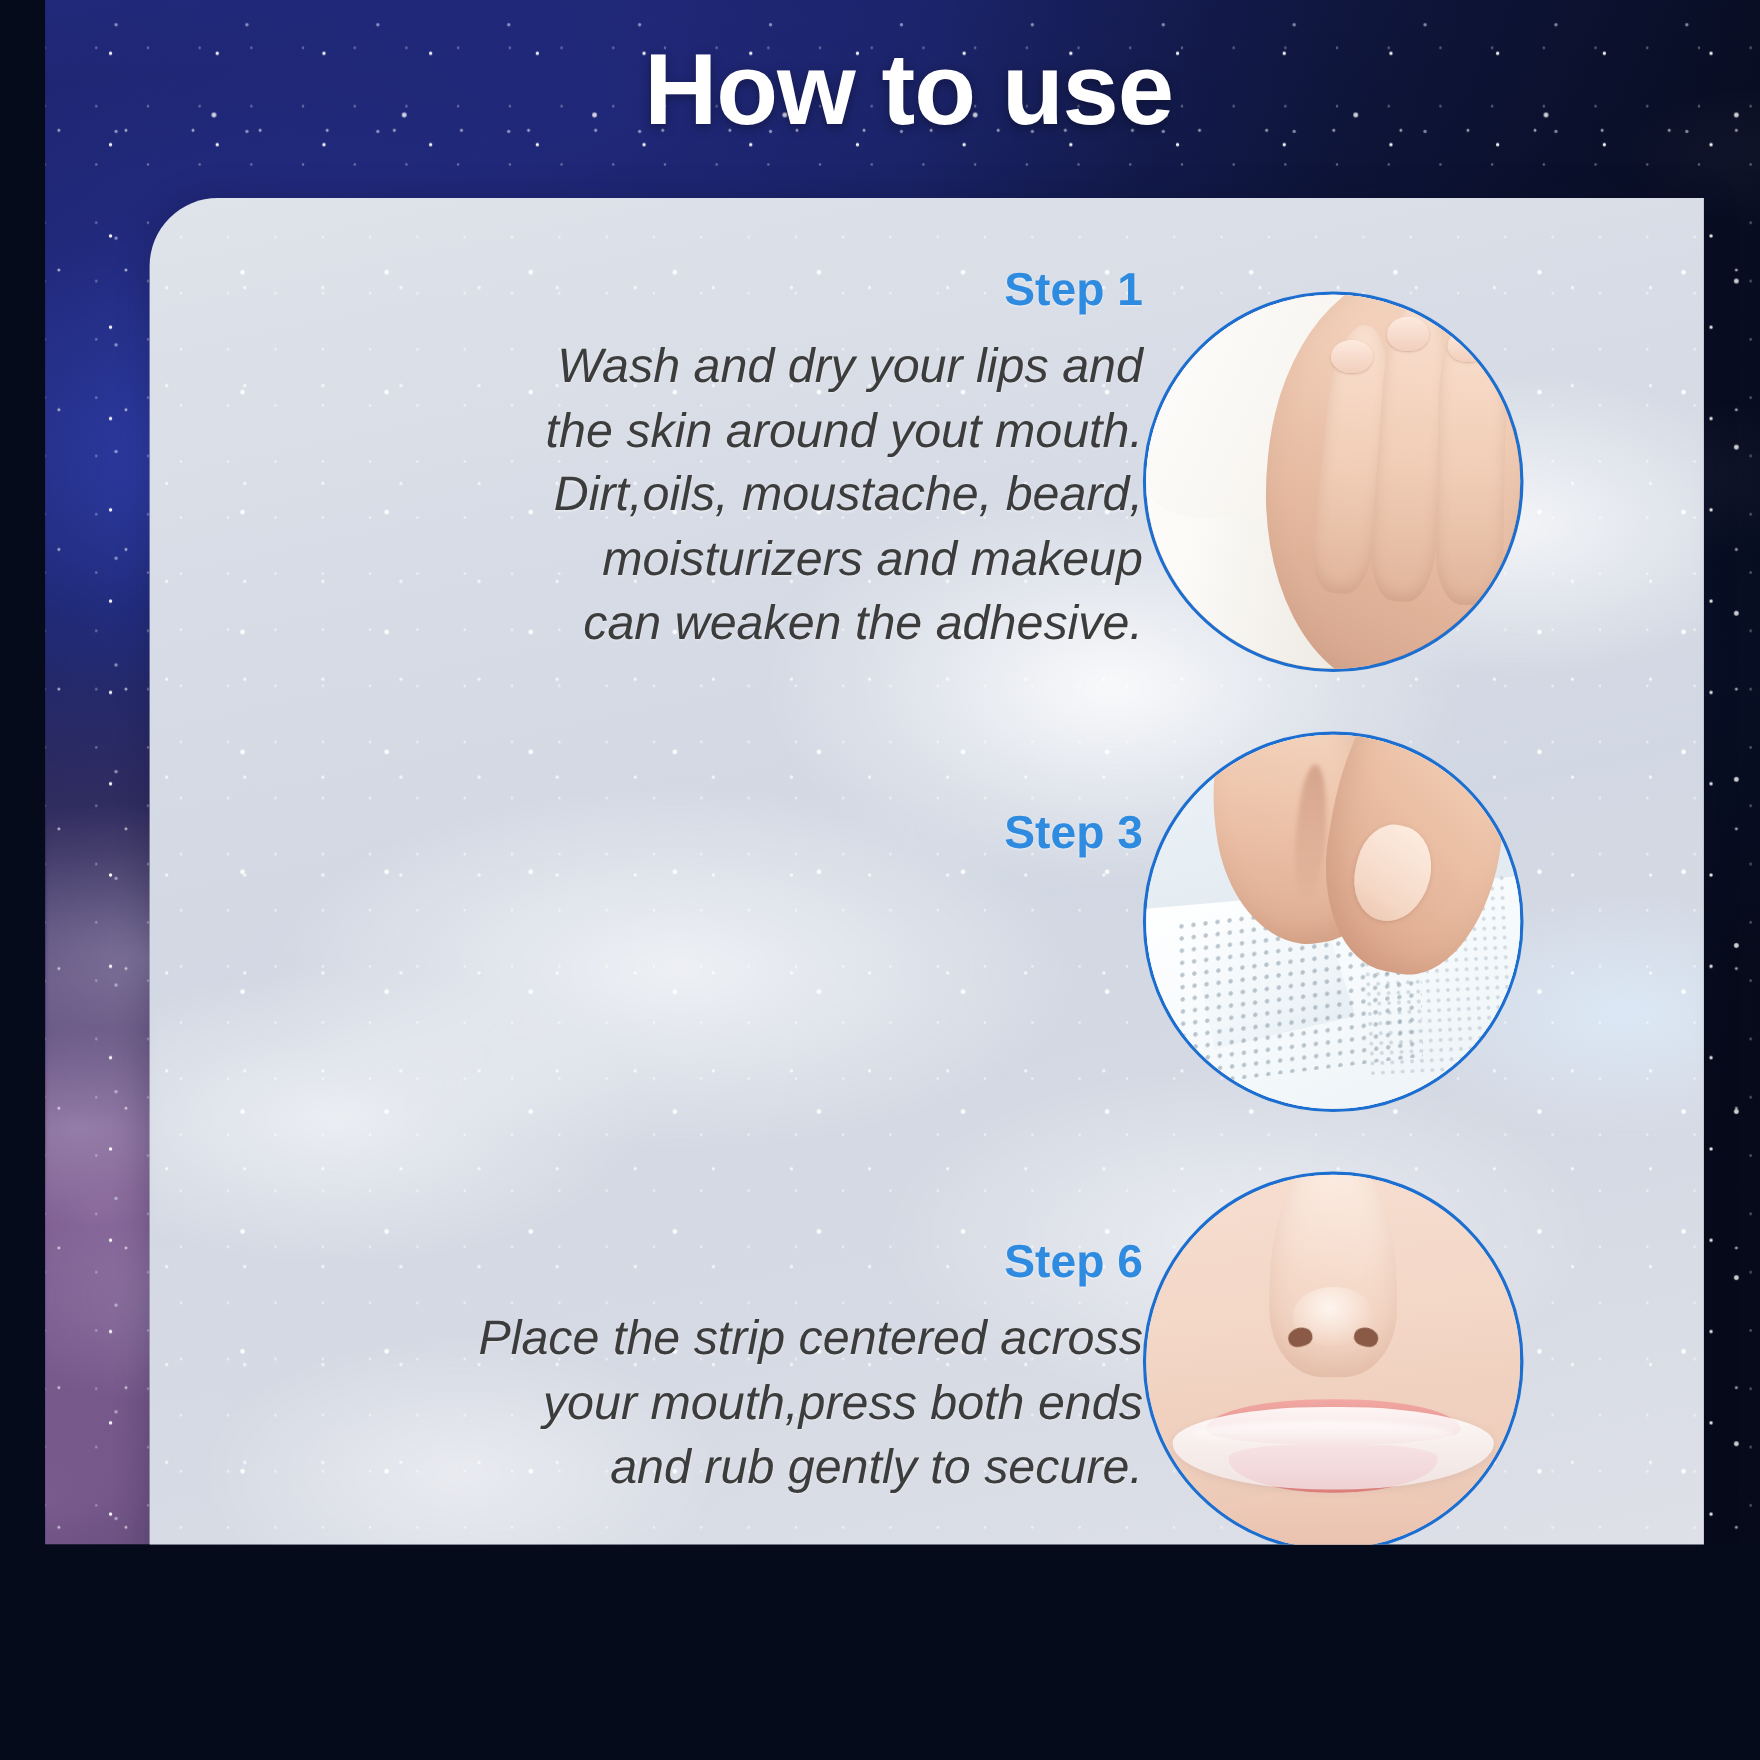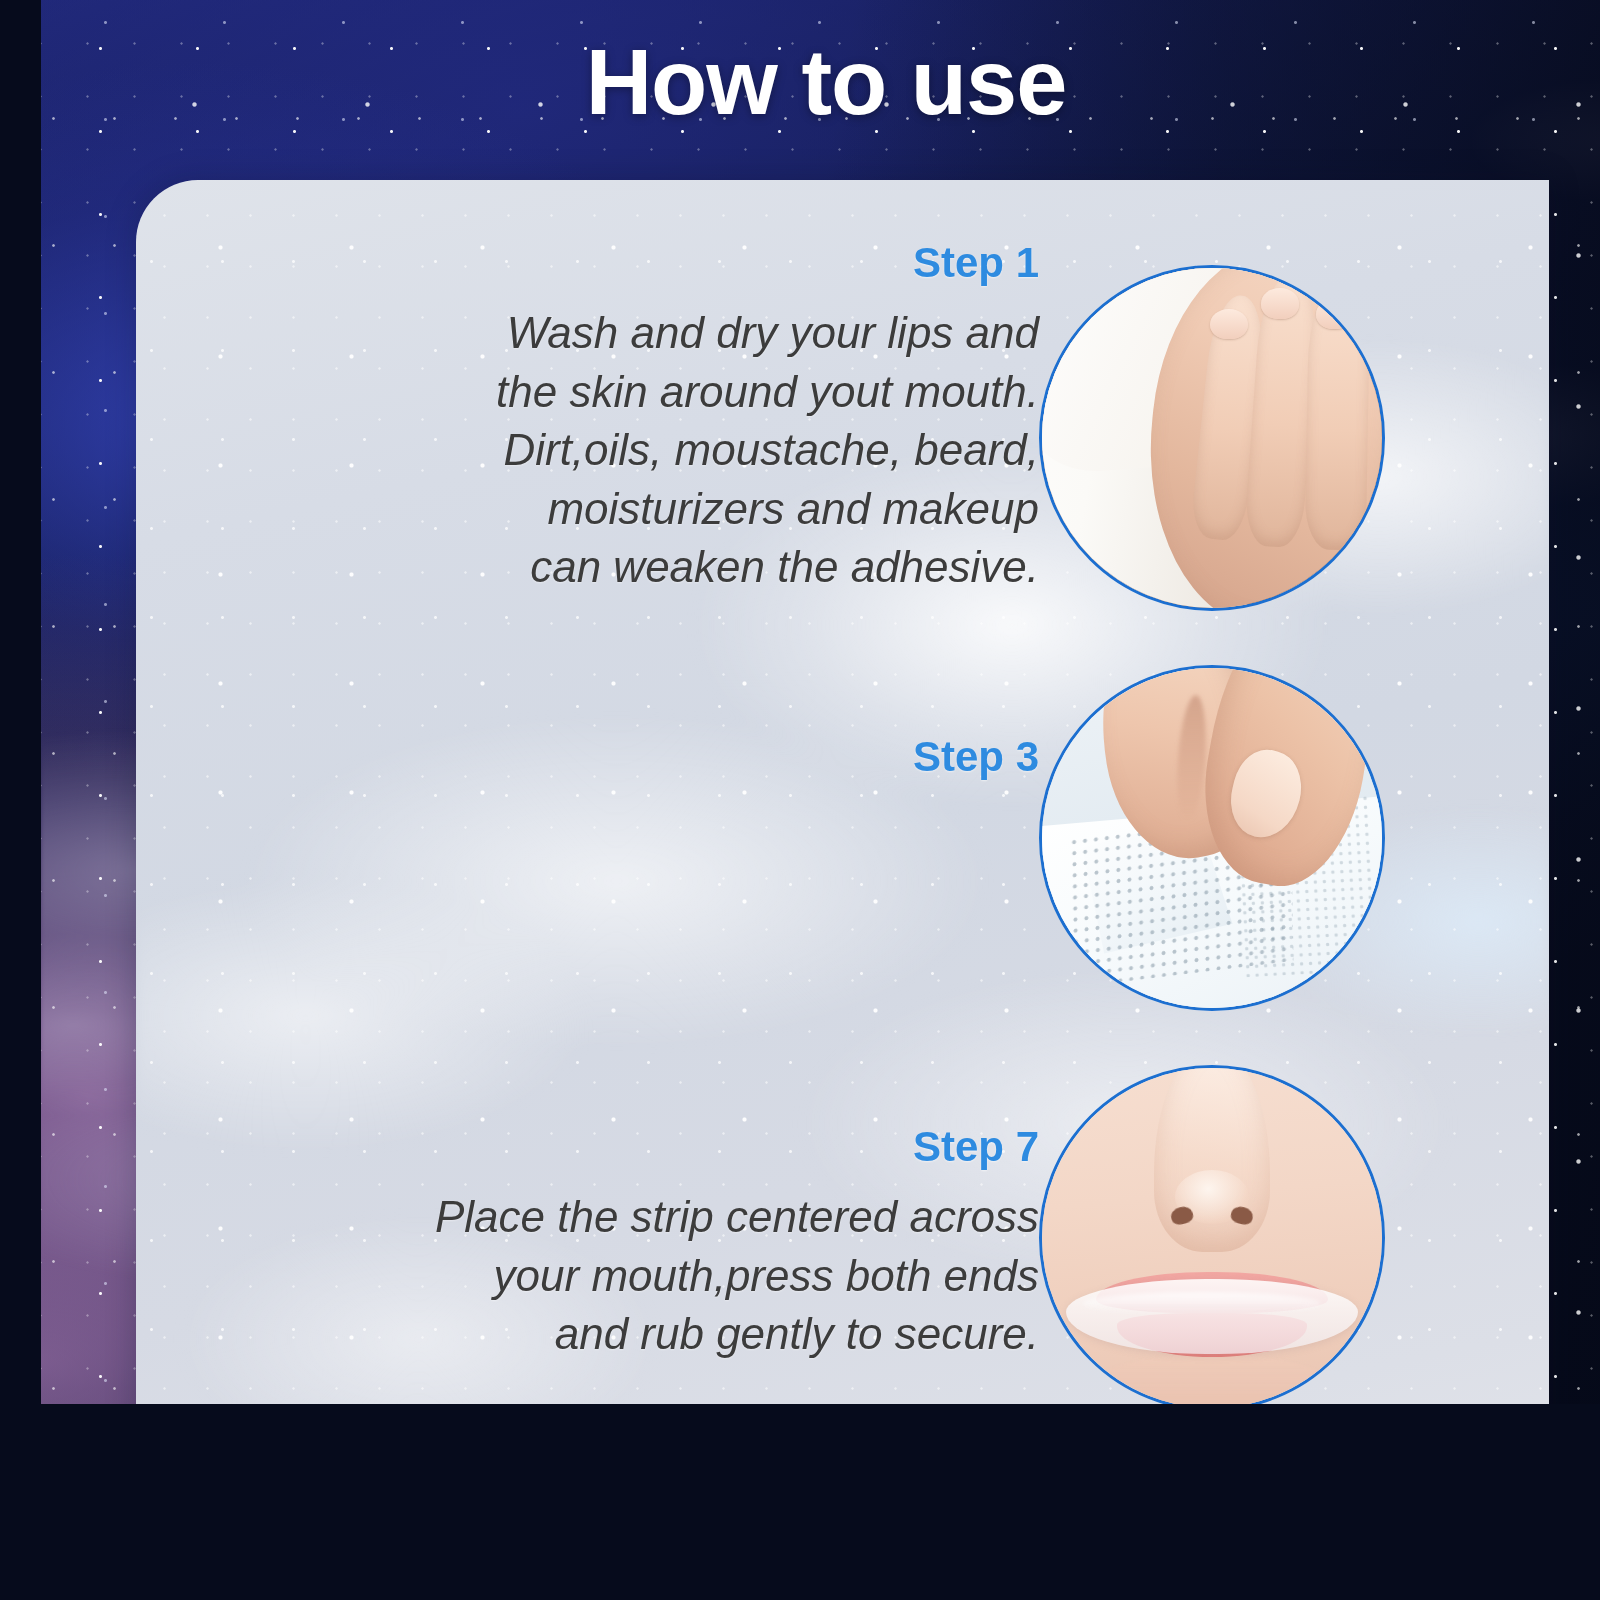--- a/index.html
+++ b/index.html
@@ -348,21 +348,21 @@
 Dirt,oils, moustache, beard,
 moisturizers and makeup
 can weaken the adhesive.</div>
       </div>
 
       <div class="step step-2">
         <div class="step-head">Step 3</div>
       </div>
 
       <div class="step step-3">
-        <div class="step-head">Step 7</div>
+        <div class="step-head">Step 6</div>
         <div class="step-body">Place the strip centered across
 your mouth,press both ends
 and rub gently to secure.</div>
       </div>
 
     </div>
 
     <div class="photo photo-1">
       <div class="photo-inner">
         <div class="p1-bg"></div>

